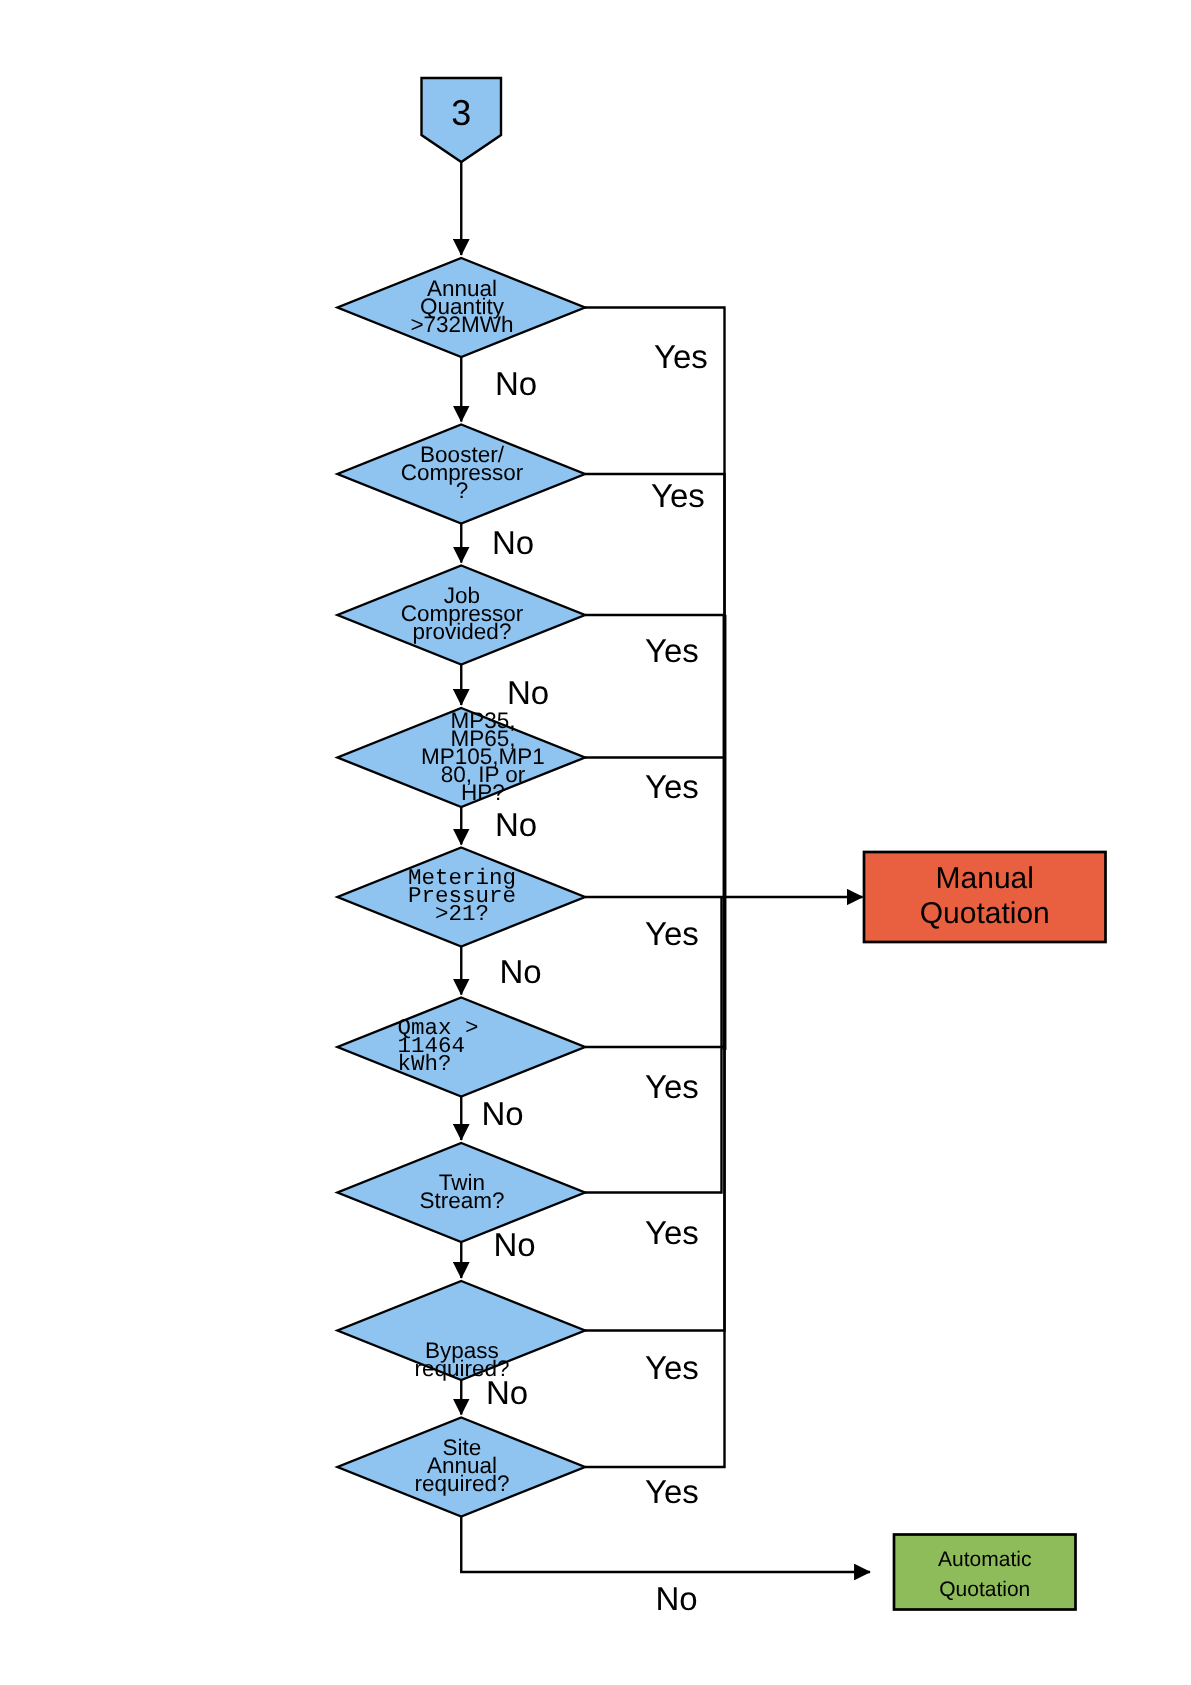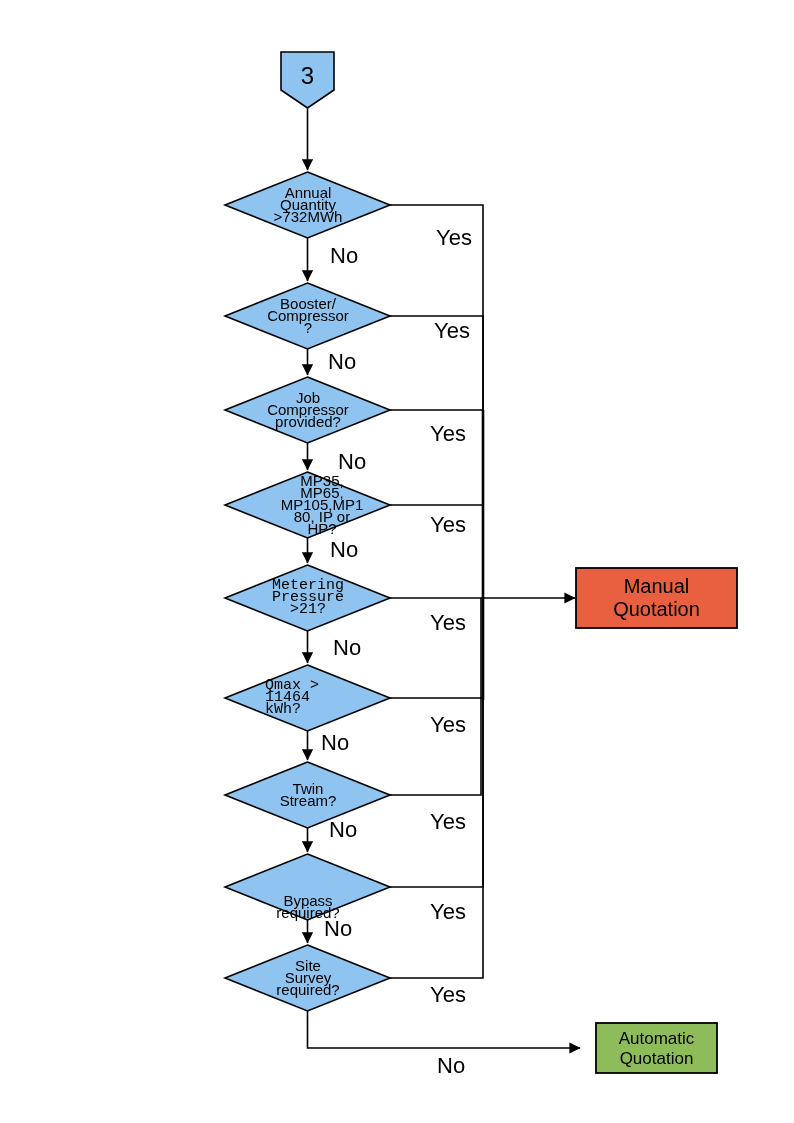--- a/index.html
+++ b/index.html
@@ -139,27 +139,27 @@
 11464
 kWh?</div>
 
 <div class="node-text diamond-label" style="left:238px; top:783px; width:140px;">Twin
 Stream?</div>
 
 <div class="node-text diamond-label" style="left:238px; top:875px; width:140px;margin-top:20px;">Bypass
 required?</div>
 
 <div class="node-text diamond-label" style="left:238px; top:960px; width:140px;">Site
-Survey
+Annual
 required?</div>
 
 <div class="node-text terminal-label" style="left:576px; top:575px; width:161px;">Manual
 Quotation</div>
 
-<div class="node-text terminal-label" style="left:596px; top:1029px; width:121px; font-size:17px; line-height:20px;">Automatic
+<div class="node-text terminal-label" style="left:596px; top:1029px; width:121px; font-size:14px; line-height:20px;">Automatic
 Quotation</div>
 
 <div class="edge-label" style="left:330px; top:245px;">No</div>
 <div class="edge-label" style="left:328px; top:351px;">No</div>
 <div class="edge-label" style="left:338px; top:451px;">No</div>
 <div class="edge-label" style="left:330px; top:539px;">No</div>
 <div class="edge-label" style="left:333px; top:637px;">No</div>
 <div class="edge-label" style="left:321px; top:732px;">No</div>
 <div class="edge-label" style="left:329px; top:819px;">No</div>
 <div class="edge-label" style="left:324px; top:918px;">No</div>

